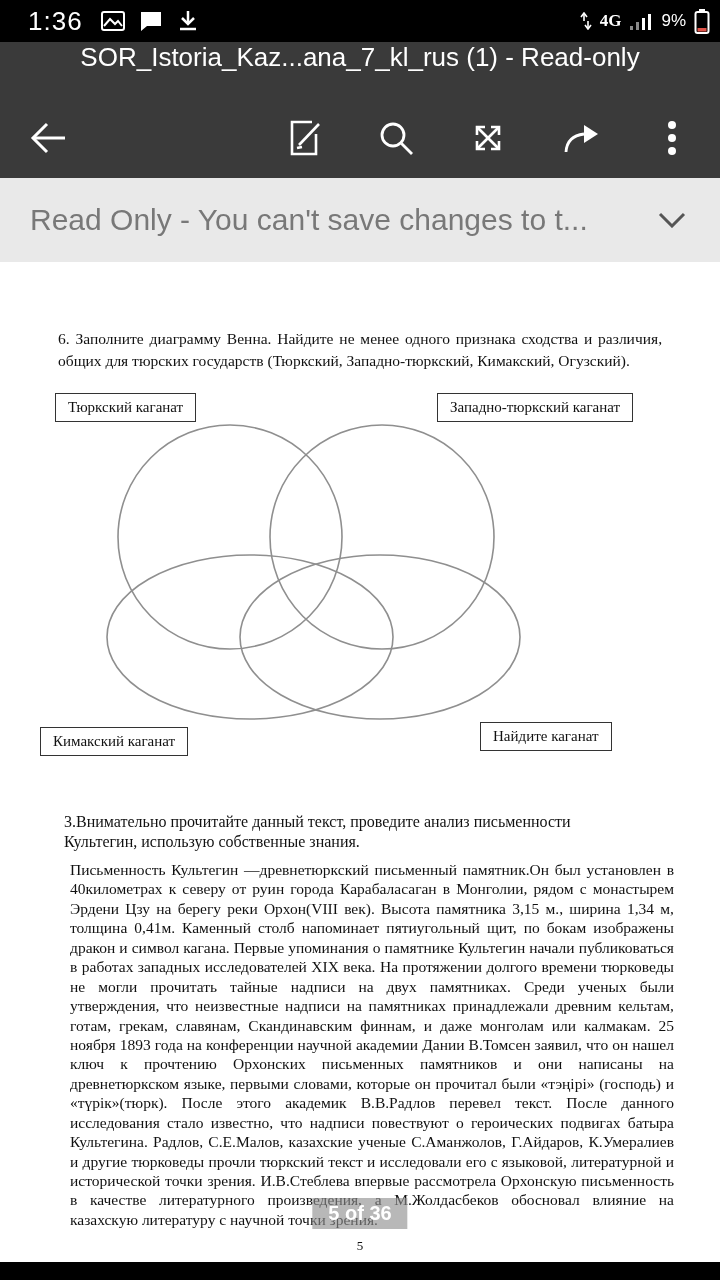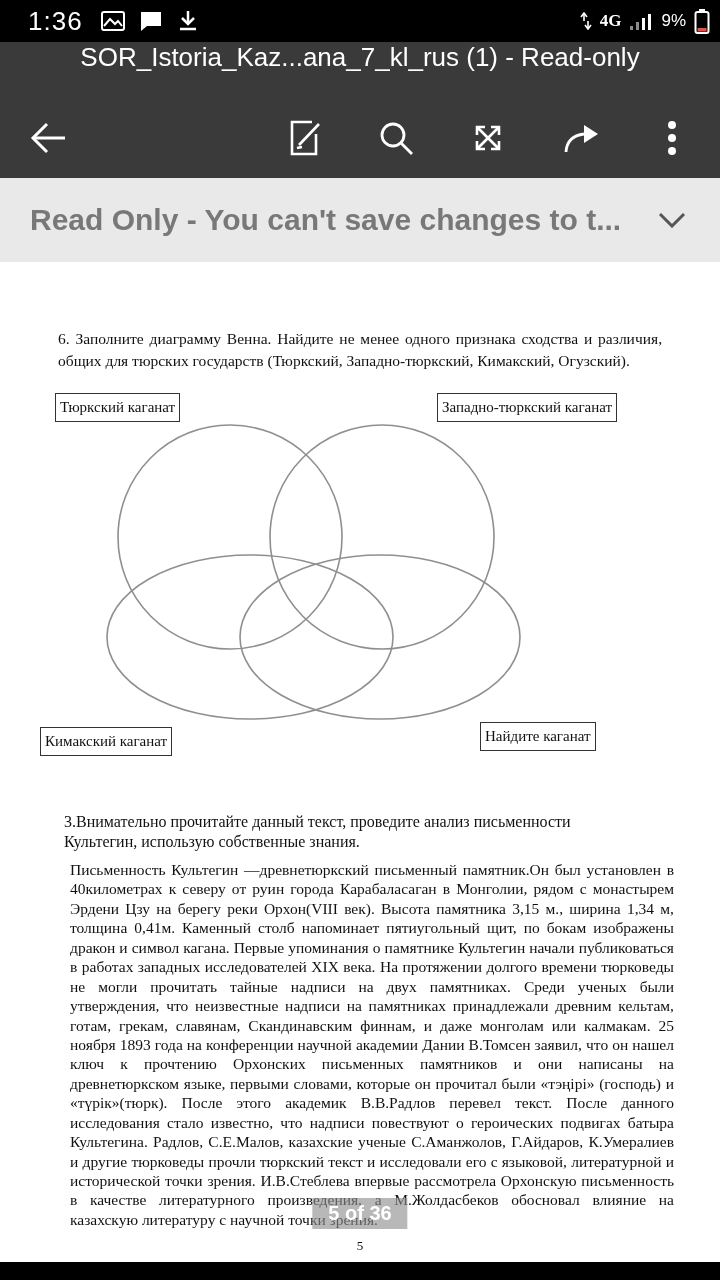--- a/index.html
+++ b/index.html
@@ -15,29 +15,29 @@
 
   
   .app-header{position:absolute;top:42px;left:0;width:720px;height:136px;background:#3a3a3a;}
   .doc-title{color:#fff;font-size:26px;text-align:center;padding-top:0;font-weight:400;}
   .toolbar{position:absolute;left:0;top:56px;width:720px;height:80px;display:flex;align-items:center;padding:0 26px;box-sizing:border-box;}
   .tb-spacer{flex:1;}
   .tb-btn{width:44px;height:44px;display:flex;align-items:center;justify-content:center;margin-left:48px;cursor:pointer;}
   .tb-btn.first{margin-left:0;}
 
   
-  .banner{position:absolute;top:178px;left:0;width:720px;height:84px;background:#e9e9e9;display:flex;align-items:center;box-shadow:0 5px 7px -4px rgba(0,0,0,0.35);cursor:pointer;font-weight:bold;}
+  .banner{position:absolute;top:178px;left:0;width:720px;height:84px;background:#e9e9e9;display:flex;align-items:center;box-shadow:0 5px 7px -4px rgba(0,0,0,0.35);cursor:pointer;}
   .banner-text{color:#787878;font-size:30px;margin-left:30px;flex:1;white-space:nowrap;overflow:hidden;}
   .banner-chevron{margin-right:34px;}
 
   
   .doc{position:absolute;top:262px;left:0;width:720px;height:1000px;background:#fff;color:#111;font-family:"Liberation Serif",serif;}
   .task2{position:absolute;left:58px;top:66px;width:604px;font-size:15.5px;line-height:1.42;text-align:justify;margin:0;}
   .venn-svg{position:absolute;left:80px;top:150px;}
-  .venn-box{position:absolute;border:1px solid #333;background:#fff;font-size:15px;padding:5px 4px;white-space:nowrap;}
+  .venn-box{position:absolute;border:1px solid #333;background:#fff;font-size:15px;padding:5px 12px;white-space:nowrap;}
   .box-tl{left:55px;top:131px;}
   .box-tr{left:437px;top:131px;}
   .box-bl{left:40px;top:465px;}
   .box-br{left:480px;top:460px;}
   .task3{position:absolute;left:64px;top:550px;width:604px;font-size:16px;line-height:1.25;margin:0;}
   .body-text{position:absolute;left:58px;top:586px;width:604px;font-size:15.5px;line-height:1.255;text-align:justify;margin:12px;}
   .page-overlay{position:absolute;left:50%;transform:translateX(-50%);top:936px;background:rgba(140,140,140,0.62);color:#fff;font-family:"Liberation Sans",sans-serif;font-size:20px;font-weight:700;padding:4px 16px;}
   .page-num{position:absolute;left:0;top:976px;width:100%;text-align:center;font-size:13px;}
 
   

